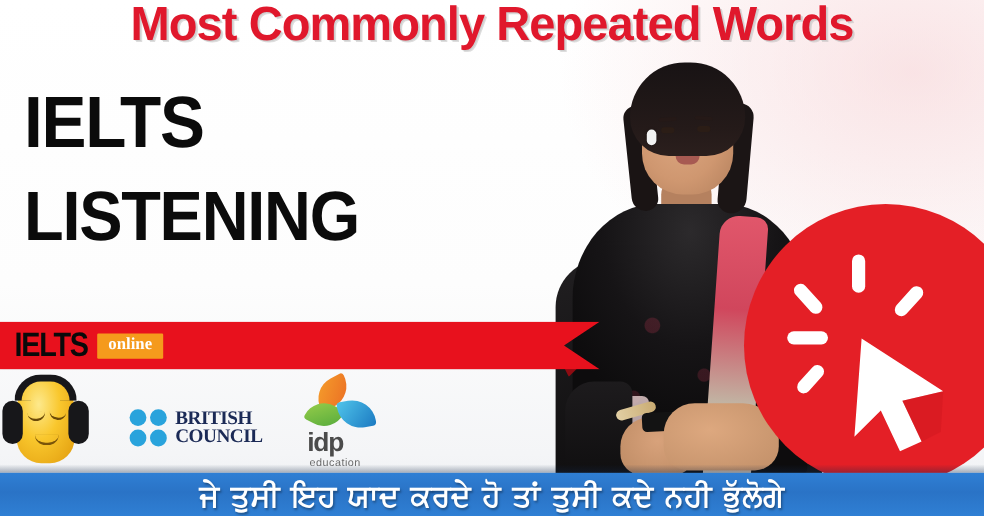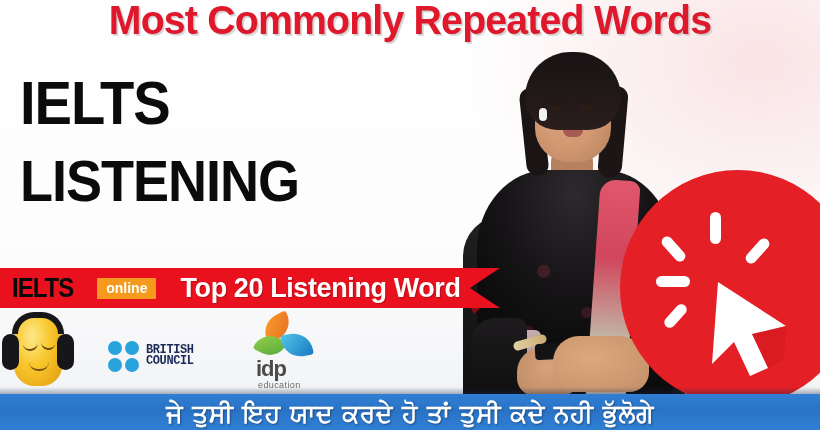--- a/index.html
+++ b/index.html
@@ -122,22 +122,22 @@
     background:#8f0b12; z-index:8;
     clip-path:polygon(0 0, 18px 0, 6px 12px);
   }
   .ielts-mark {
     font-size:24px; font-weight:bold; color:#0a0a0a;
     letter-spacing:-1px; margin-left:12px; transform:scaleY(1.18);
     font-family:"Liberation Sans", sans-serif;
   }
   .online-chip {
     background:#f59a1c; color:#ffffff; font-size:14px; font-weight:bold;
-    padding:2px 9px 3px; margin-left:24px; border-radius:1px;
-    font-family:Liberation Sans, sans-serif;
+    padding:2px 9px 3px; margin-left:8px; border-radius:1px;
+    font-family:Liberation Serif, serif;
   }
   .ribbon-title {
     color:#ffffff; font-size:27px; font-weight:bold; margin-left:24px;
     letter-spacing:-0.4px; white-space:nowrap;
     text-shadow:1px 1px 1px rgba(0,0,0,.22);
     font-family:"Liberation Sans", sans-serif;
   }
 
   
   .smiley { position:absolute; left:2px; top:312px; width:72px; height:78px; z-index:6; }
@@ -150,21 +150,21 @@
   .sm-cupL { position:absolute; left:0px; top:22px; width:17px; height:36px; background:#17171a; border-radius:9px; }
   .sm-cupR { position:absolute; left:55px; top:22px; width:17px; height:36px; background:#17171a; border-radius:9px; }
   .sm-eyeL { position:absolute; left:21px; top:31px; width:15px; height:8px; border-bottom:2px solid #6b4a08; border-radius:0 0 10px 10px; transform:rotate(-6deg); }
   .sm-eyeR { position:absolute; left:39px; top:30px; width:14px; height:8px; border-bottom:2px solid #6b4a08; border-radius:0 0 10px 10px; transform:rotate(6deg); }
   .sm-mouth { position:absolute; left:27px; top:50px; width:20px; height:9px; border-bottom:2px solid #7a5409; border-radius:0 0 12px 12px; }
 
   
   .bc-logo { position:absolute; left:108px; top:338px; width:122px; height:36px; z-index:6; display:flex; align-items:center; gap:7px; }
   .bc-dots { display:grid; grid-template-columns:repeat(2,14px); grid-template-rows:repeat(2,14px); gap:3px; }
   .bc-dot { width:14px; height:14px; border-radius:50%; background:#29a3dc; }
-  .bc-text { line-height:.95; color:#1b2a56; font-weight:bold; font-size:12px; letter-spacing:-0.4px; font-family:Liberation Mono, monospace; }
+  .bc-text { line-height:.95; color:#1b2a56; font-weight:bold; font-size:16px; letter-spacing:-0.4px; font-family:Liberation Serif, serif; }
 
   
   .idp-logo { position:absolute; left:250px; top:316px; width:78px; height:76px; z-index:6; }
   .idp-leafO { position:absolute; left:12px; top:0px; width:30px; height:22px; background:linear-gradient(135deg,#f6a22c,#ea6a23); border-radius:20px 3px 20px 3px; transform:rotate(-28deg); }
   .idp-leafG { position:absolute; left:6px; top:19px; width:28px; height:21px; background:linear-gradient(135deg,#9fd14b,#4ea73b); border-radius:20px 3px 20px 3px; transform:rotate(28deg); }
   .idp-leafB { position:absolute; left:32px; top:17px; width:30px; height:24px; background:linear-gradient(135deg,#4fc4ea,#1c7ac2); border-radius:3px 20px 3px 20px; transform:rotate(-10deg); }
   .idp-word { position:absolute; left:6px; top:40px; font-size:22px; font-weight:bold; color:#4b4b4b; letter-spacing:-1px; font-family:"Liberation Sans", sans-serif; }
   .idp-sub { position:absolute; left:8px; top:64px; font-size:9px; color:#6b6b6b; letter-spacing:.4px; font-family:"Liberation Sans", sans-serif; }
 
   
@@ -228,21 +228,20 @@
       <rect x="36" y="98" width="11" height="28" rx="5.5" transform="rotate(42 41.5 112)"></rect>
       <path d="M84 78 L152 122 L118 130 L134 164 L116 172 L100 138 L78 160 Z"></path>
     </g>
     <path d="M152 122 L118 130 L134 164 L150 156 Z" fill="#c9151c" opacity=".35"></path>
   </svg>
 
   <div class="ribbon-tail"></div>
   <div class="ribbon">
     <span class="ielts-mark">IELTS</span>
     <span class="online-chip">online</span>
-    <span class="ribbon-title">Top 20 Listening Word</span>
   </div>
 
   <div class="smiley">
     <div class="sm-face"></div>
     <div class="sm-eyeL"></div>
     <div class="sm-eyeR"></div>
     <div class="sm-mouth"></div>
     <div class="sm-band"></div>
     <div class="sm-cupL"></div>
     <div class="sm-cupR"></div>

